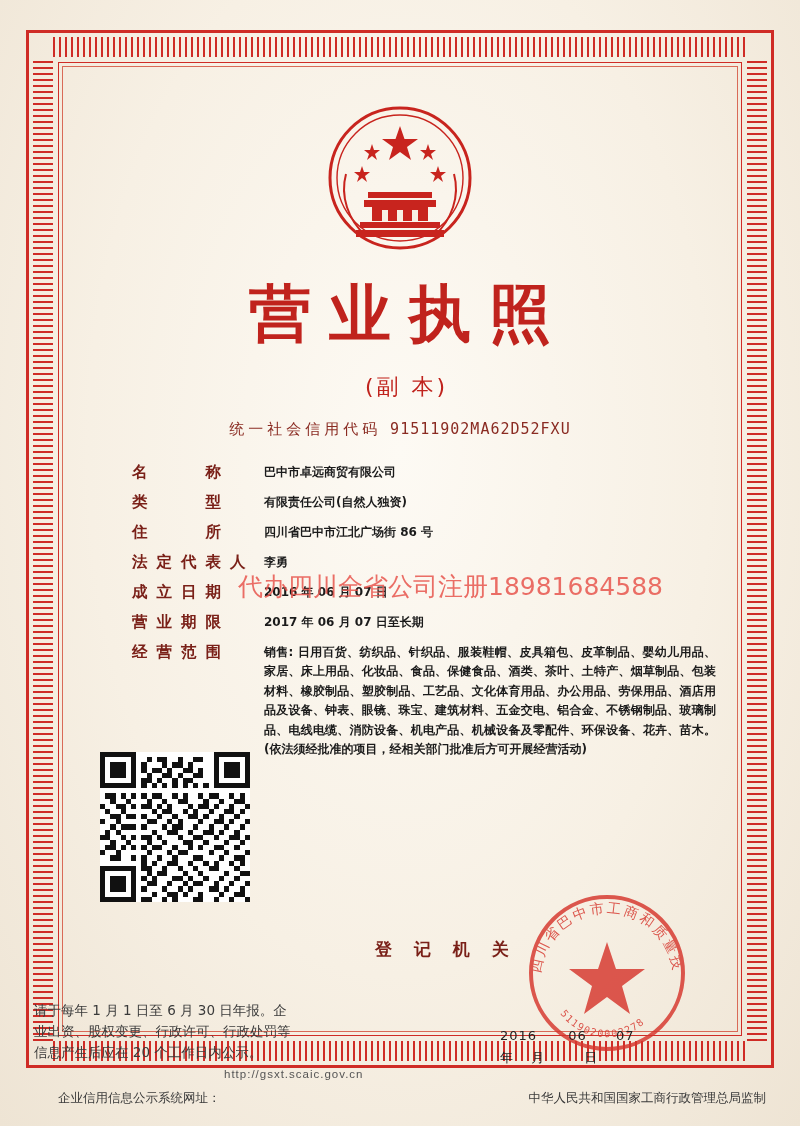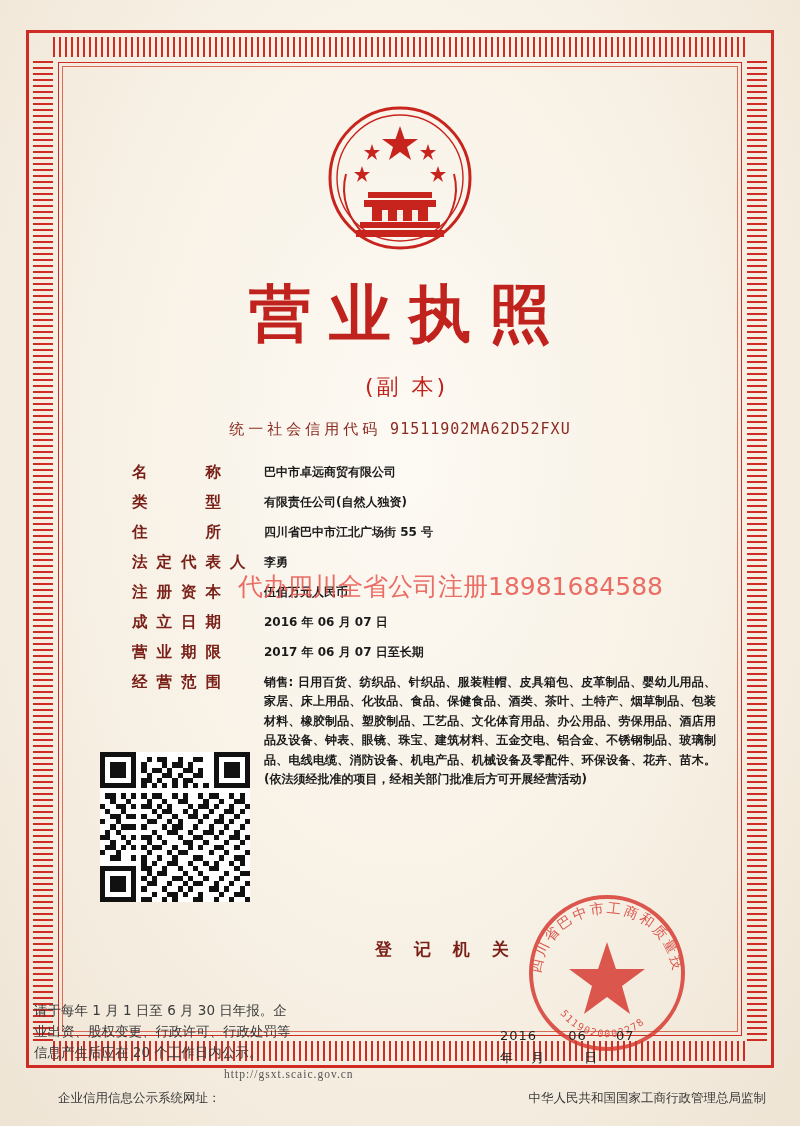--- a/index.html
+++ b/index.html
@@ -152,21 +152,21 @@
   .notice{
     position:absolute;left:14px;top:1000px;width:260px;
     font-size:13.5px;color:#3a3a3a;line-height:1.55;margin-left:20px;
   }
   .siteline{
     position:absolute;left:58px;top:1090px;
     font-size:12.5px;color:#3a3a3a;
   }
   .url{
     position:absolute;left:224px;top:1068px;
-    font-family:Liberation Serif, serif;
+    font-family:Liberation Sans, sans-serif;
     font-size:11.5px;color:#555;letter-spacing:1px;
   }
   .issuer{
     position:absolute;right:34px;top:1090px;
     font-size:12.5px;color:#3a3a3a;
   }
 </style>
 </head>
 <body>
 
@@ -226,29 +226,25 @@
     <div class="row">
       <div class="label">名　　称</div>
       <div class="value">巴中市卓远商贸有限公司</div>
     </div>
     <div class="row">
       <div class="label">类　　型</div>
       <div class="value">有限责任公司(自然人独资)</div>
     </div>
     <div class="row">
       <div class="label">住　　所</div>
-      <div class="value">四川省巴中市江北广场街 55 号</div>
+      <div class="value">四川省巴中市江北广场街 86 号</div>
     </div>
     <div class="row">
       <div class="label">法定代表人</div>
       <div class="value">李勇</div>
-    </div>
-    <div class="row">
-      <div class="label">注册资本</div>
-      <div class="value">伍佰万元人民币</div>
     </div>
     <div class="row">
       <div class="label">成立日期</div>
       <div class="value dt">2016 年 06 月 07 日</div>
     </div>
     <div class="row">
       <div class="label">营业期限</div>
       <div class="value dt">2017 年 06 月 07 日至长期</div>
     </div>
     <div class="row">

